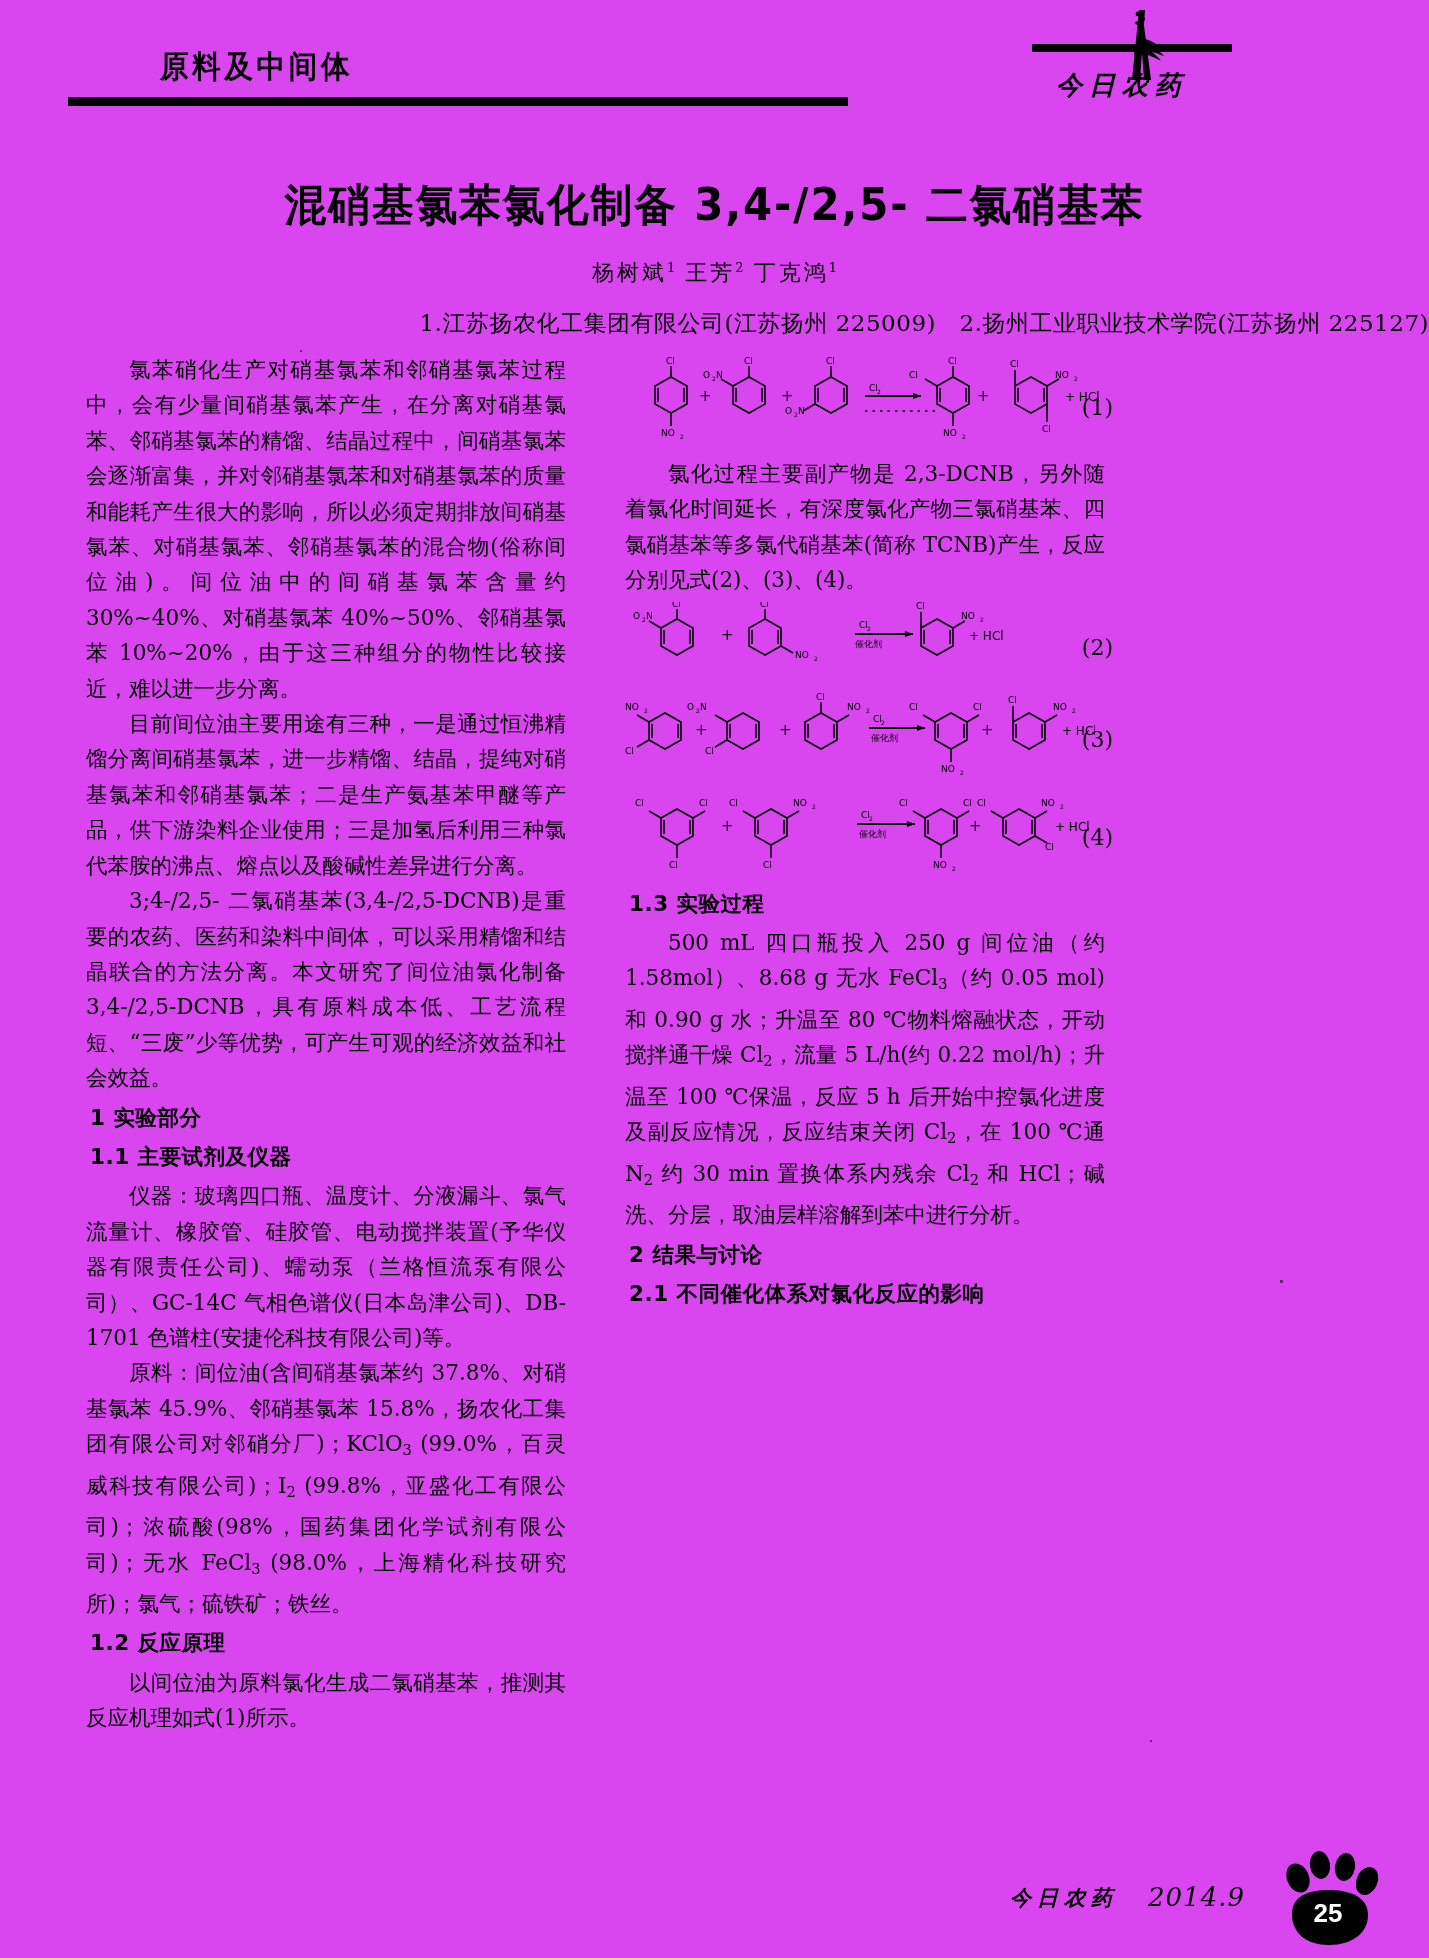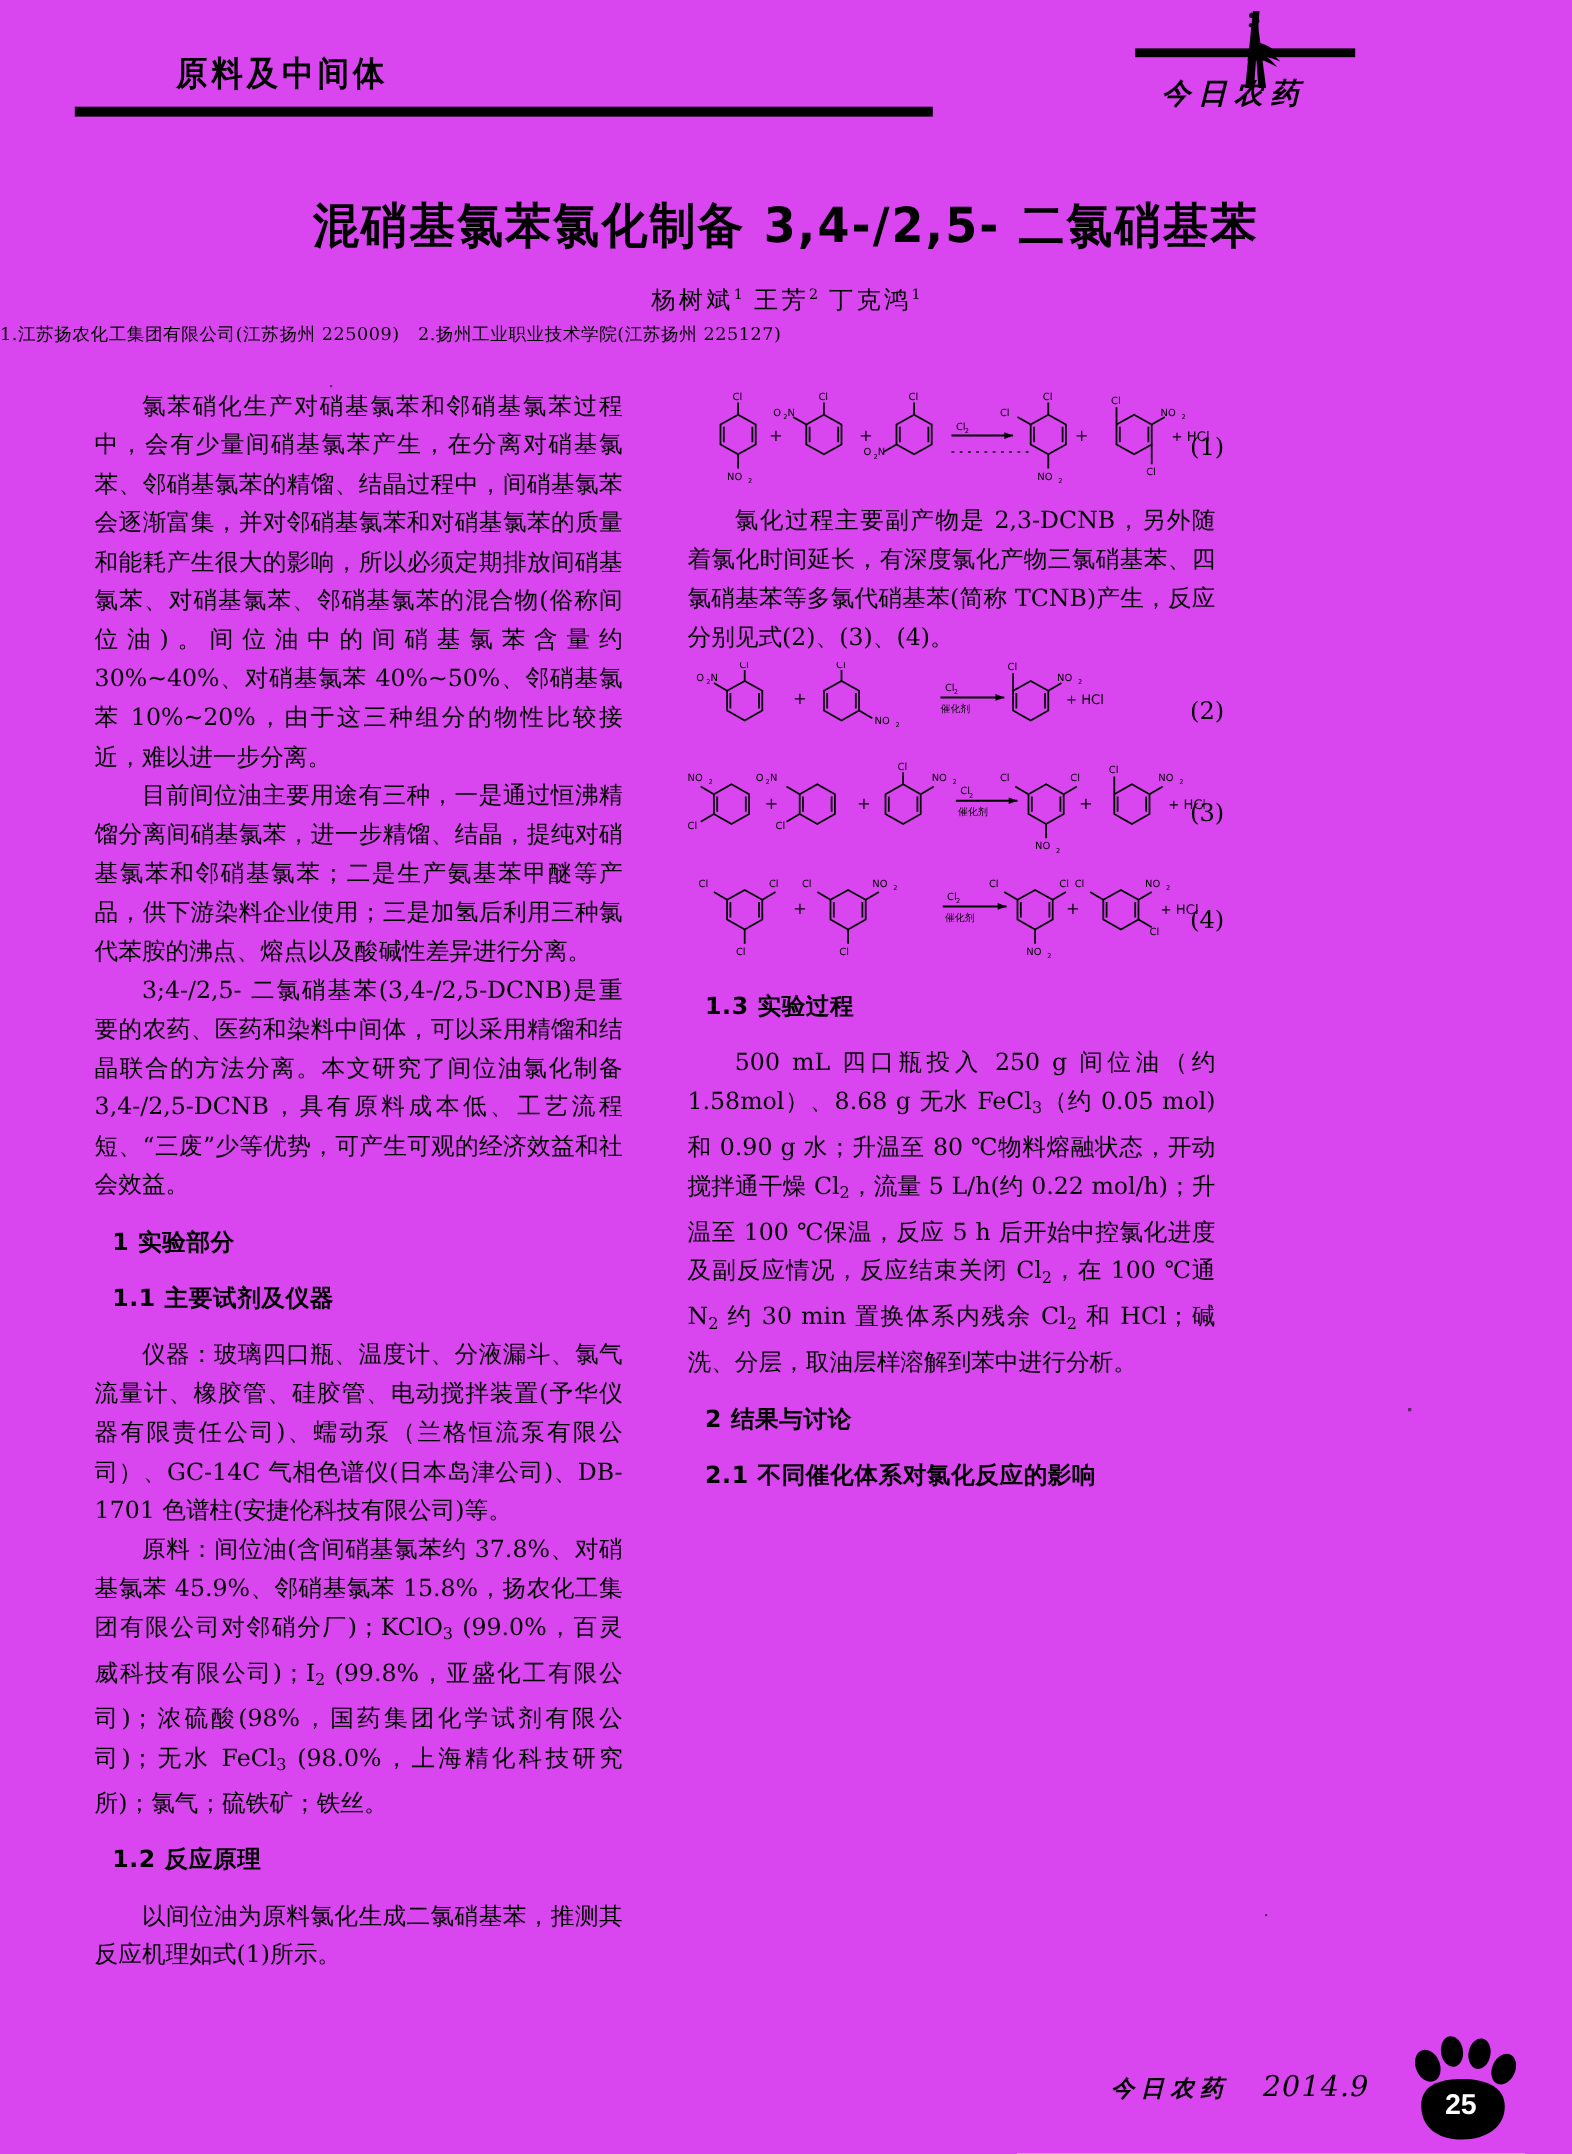--- a/index.html
+++ b/index.html
@@ -40,38 +40,38 @@
     font-weight:700;font-size:44px;letter-spacing:2px;
     transform:scaleX(.95);
   }
   .authors{
     position:absolute;left:0;top:258px;width:1429px;text-align:center;
     font-family:"DejaVu Serif","Liberation Serif",serif;
     font-size:22px;letter-spacing:3px;
   }
   .authors sup{font-size:13px;vertical-align:super;letter-spacing:0;}
   .affil{
-    position:absolute;left:0;top:294px;width:1429px;text-align:left;
-    font-family:"DejaVu Serif","Liberation Serif",serif;
-    font-size:16px;letter-spacing:.5px;
+    position:absolute;left:0;top:308px;width:1429px;text-align:right;
+    font-family:"DejaVu Serif","Liberation Serif",serif;
+    font-size:23px;letter-spacing:.5px;
   }
 
   
   .col{
     position:absolute;top:352px;width:480px;
     font-family:"DejaVu Serif","Liberation Serif",serif;
     font-size:21.5px;line-height:35.4px;text-align:justify;
     text-justify:inter-character;
   }
   .col-left{left:86px;}
   .col-right{left:625px;}
   .col p{margin:0;}
   .col p.ind{text-indent:2em;}
   .col h3{
-    margin:16px;font-size:21.5px;line-height:35.4px;font-weight:700;
+    margin:4px;font-size:21.5px;line-height:35.4px;font-weight:700;
     font-family:"DejaVu Sans","Liberation Sans",sans-serif;
     letter-spacing:.5px;
   }
   sub{font-size:.68em;vertical-align:-.28em;}
   sup{font-size:.68em;vertical-align:.5em;}
 
   
   .scheme{position:relative;margin:4px 0 2px 0;}
   .scheme svg{display:block;}
   .eqlabel{

